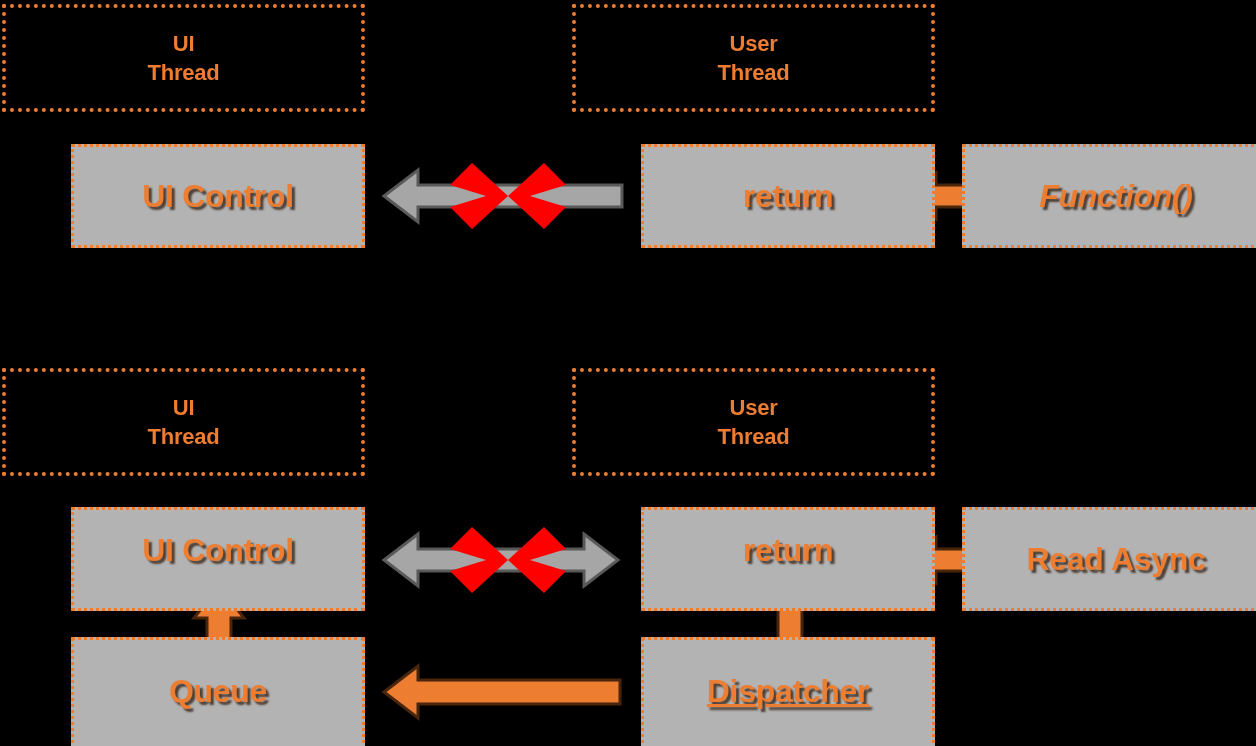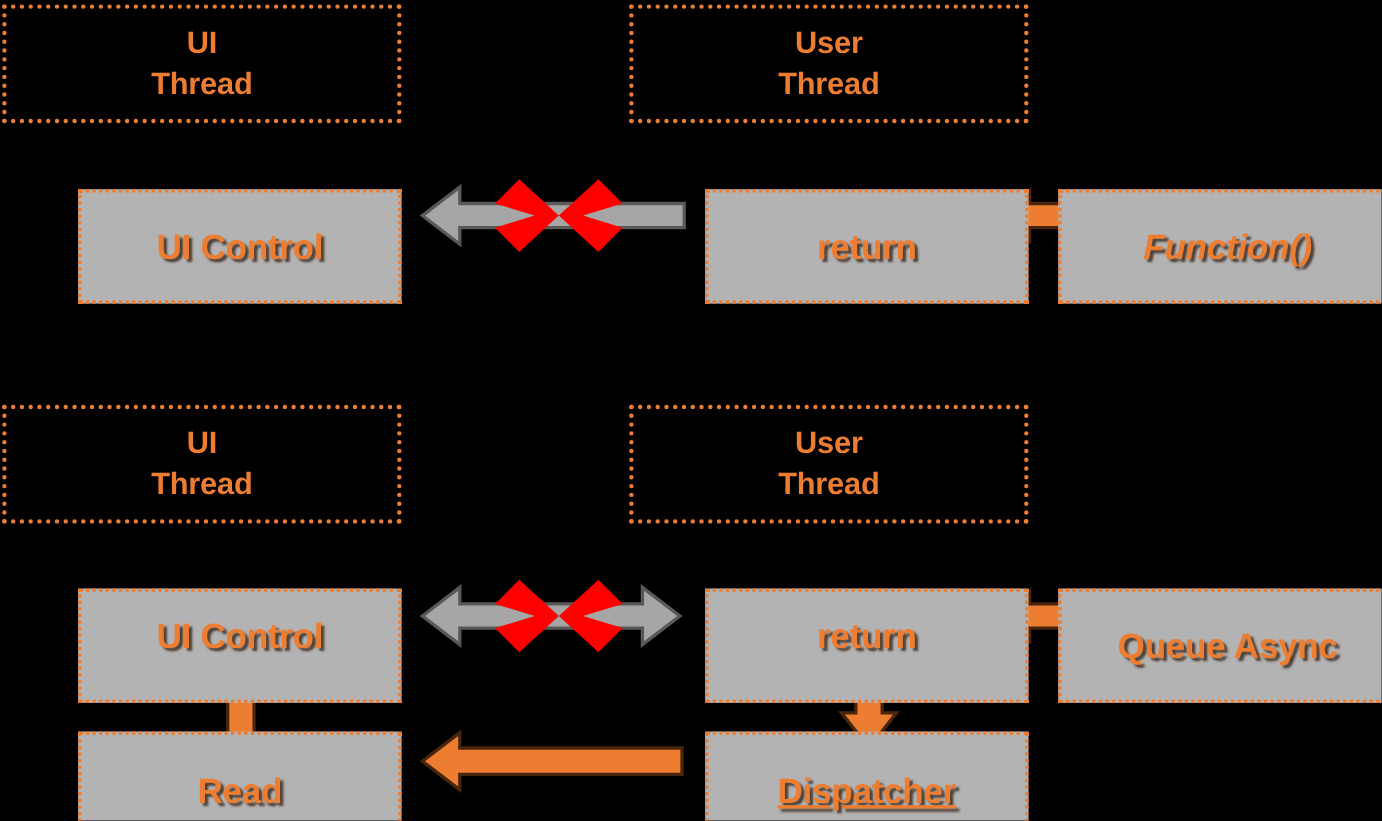--- a/index.html
+++ b/index.html
@@ -12,37 +12,36 @@
   .stage{position:absolute;left:0;top:0;width:1256px;height:746px;}
 
   
   .box{position:absolute;box-sizing:border-box;display:flex;align-items:center;justify-content:center;}
 
   .thread-box{
     border:4px dotted #ED7D31;
     background:transparent;
     color:#ED7D31;
     font-weight:bold;
-    font-size:28px;
+    font-size:22px;
     line-height:1.32;
     text-align:center;
     letter-spacing:-0.2px;
   }
   .thread-box .tlabel{white-space:pre-line;display:block;}
 
   .comp-box{
     border:3px dotted #ED7D31;
     background:#B3B3B3;
     color:#ED7D31;
     font-weight:bold;
     font-size:32px;
     text-shadow:3px 3px 2px rgba(40,20,5,0.72);
     text-align:center;
     letter-spacing:-0.3px;
-    margin-top:28px;
   }
   .comp-box .clabel{display:block;}
 
   
   .arrows{position:absolute;left:0;top:0;width:1256px;height:746px;pointer-events:none;}
   .arrows svg{display:block;}
 </style>
 </head>
 <body>
 
@@ -120,28 +119,28 @@
   <div class="box thread-box" style="left:572px;top:368px;width:363px;height:108px;">
     <span class="tlabel">User
 Thread</span>
   </div>
 
   <div class="box comp-box" style="left:71px;top:507px;width:294px;height:104px;">
     <span class="clabel" style="transform:translateY(-9px);">UI Control</span>
   </div>
 
   <div class="box comp-box" style="left:71px;top:637px;width:294px;height:120px;">
-    <span class="clabel" style="transform:translateY(-6px);">Read</span>
+    <span class="clabel" style="transform:translateY(-6px);">Queue</span>
   </div>
 
   <div class="box comp-box" style="left:641px;top:507px;width:294px;height:104px;">
     <span class="clabel" style="transform:translateY(-9px);">return</span>
   </div>
 
   <div class="box comp-box" style="left:641px;top:637px;width:294px;height:120px;">
     <span class="clabel" style="transform:translateY(-6px);text-decoration:underline;">Dispatcher</span>
   </div>
 
   <div class="box comp-box" style="left:962px;top:507px;width:330px;height:104px;">
-    <span class="clabel" style="margin-left:-22px;">Queue Async</span>
+    <span class="clabel" style="margin-left:-22px;">Read Async</span>
   </div>
 
 </div>
 
 </body></html>

